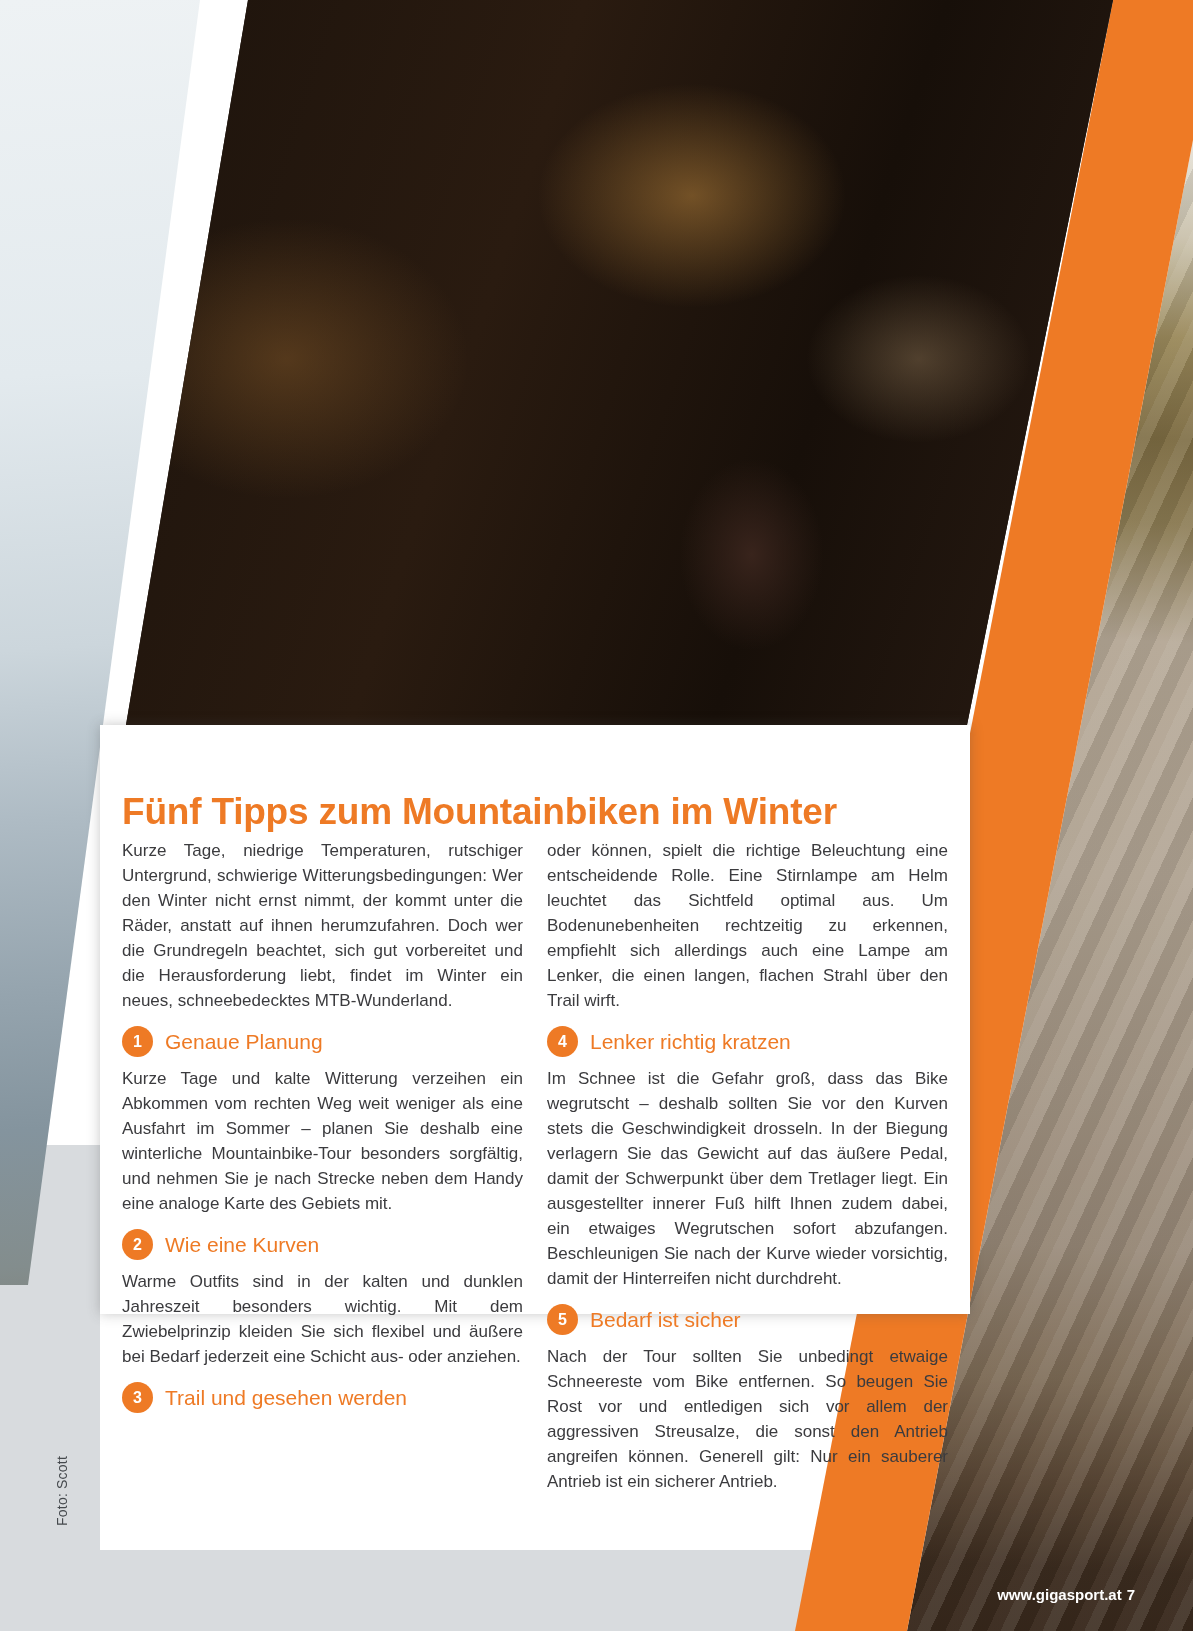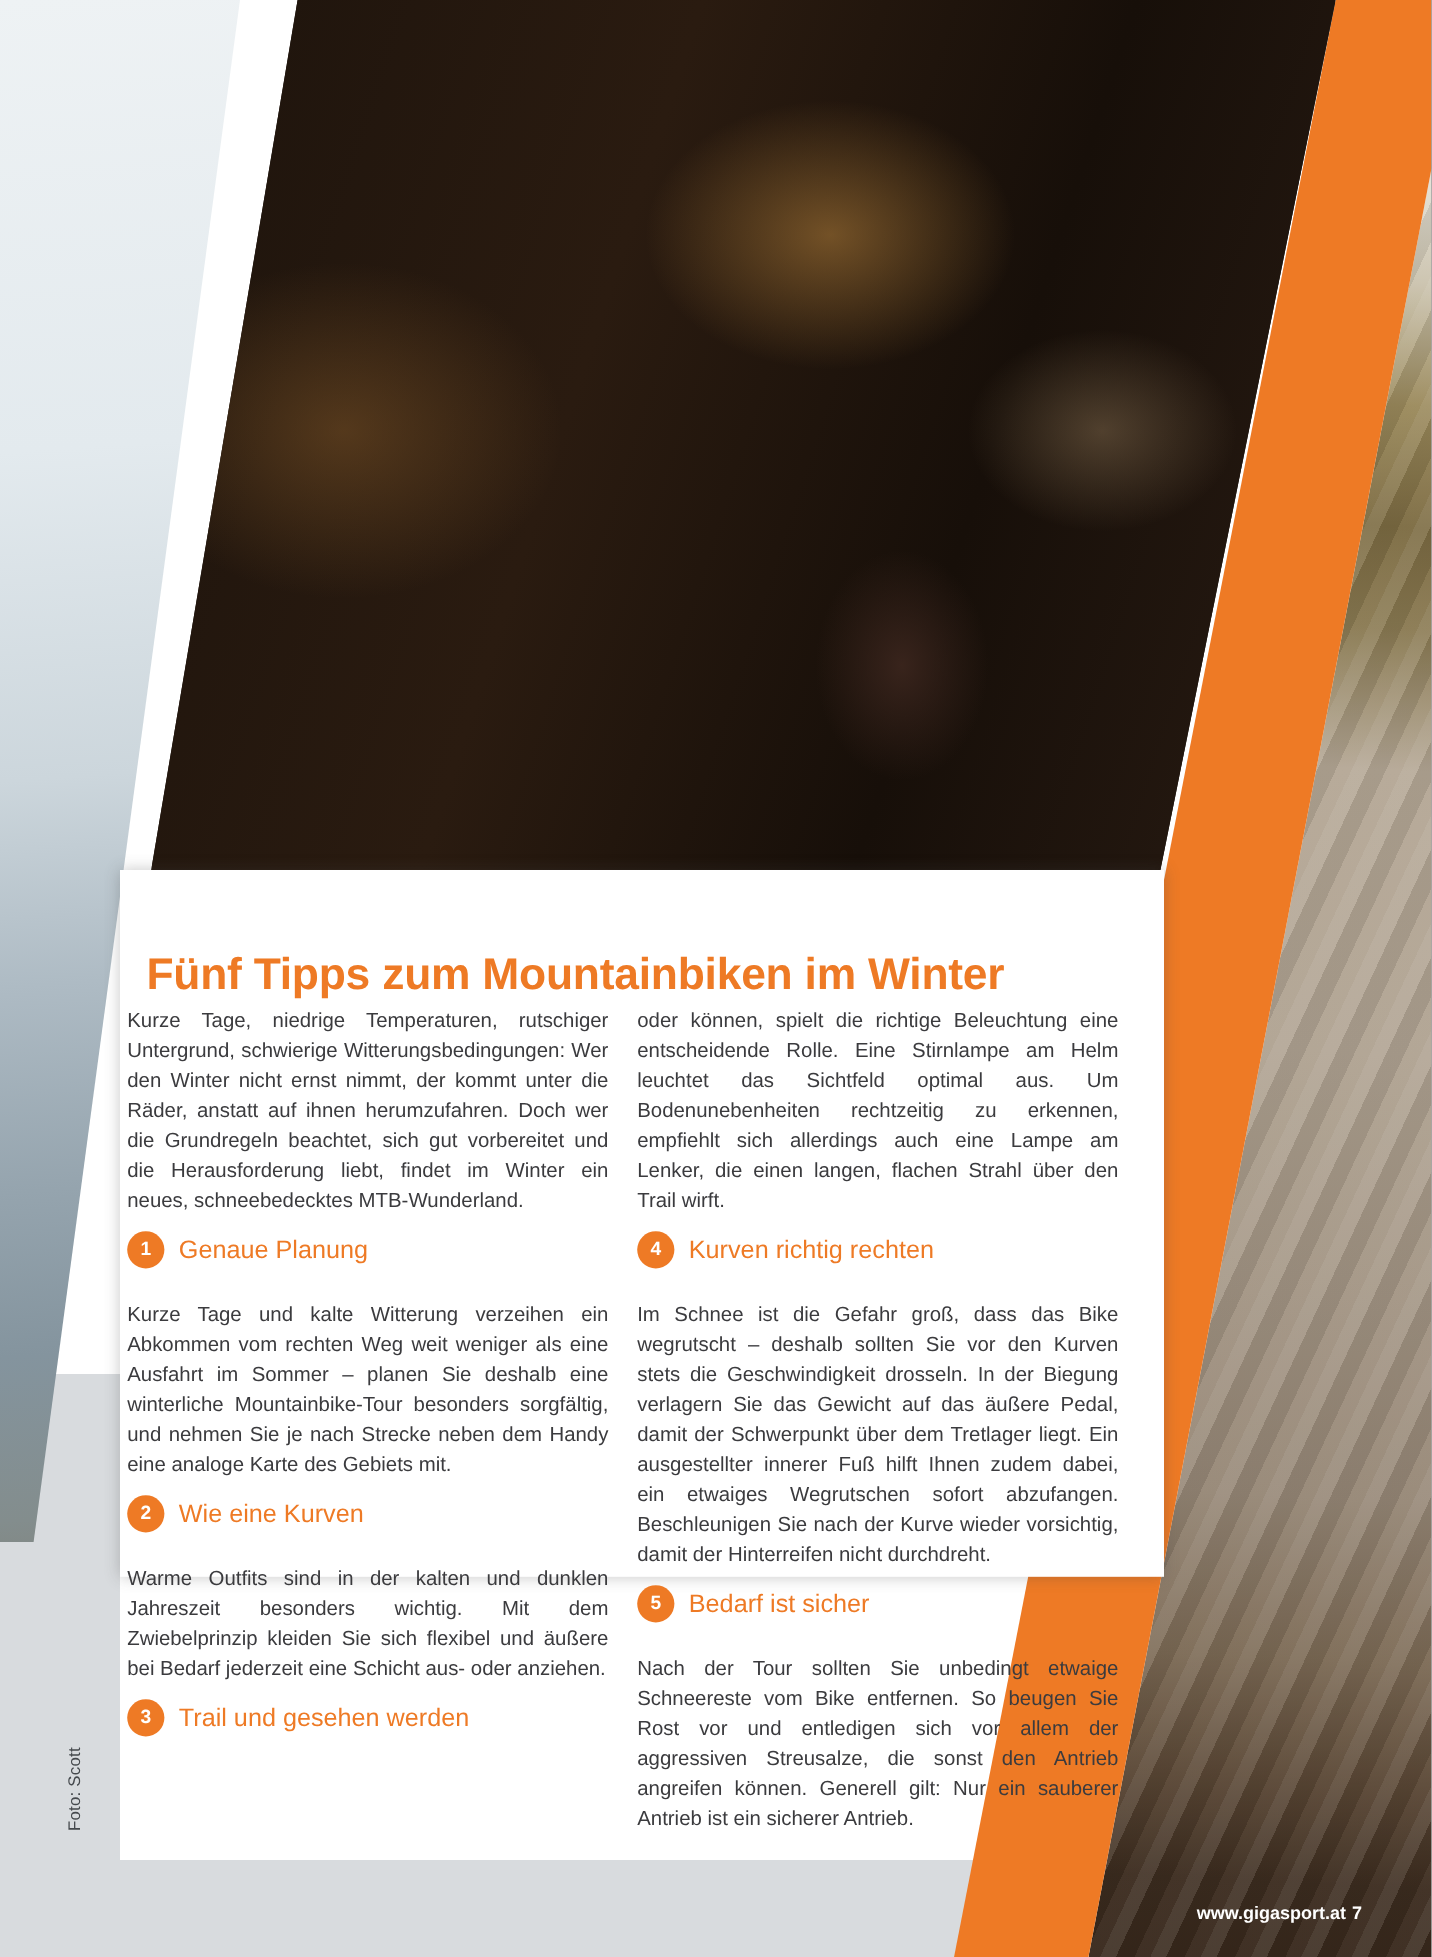--- a/index.html
+++ b/index.html
@@ -59,42 +59,42 @@
     position:absolute;left:100px;top:725px;width:870px;height:589px;
     background:var(--panel-bg);
     box-shadow:0 0 12px rgba(70,70,70,0.30);
   }
   #article-heading{
     position:absolute;left:22px;top:40px;width:830px;
     font-size:37px;line-height:44px;font-weight:bold;color:var(--accent-orange);
     letter-spacing:-0.2px;
   }
   #columns{
-    position:absolute;left:6px;top:113px;width:826px;
+    position:absolute;left:22px;top:113px;width:826px;
     display:flex;gap:24px;
   }
   .col{width:401px;}
   .para{
     font-size:17px;line-height:25px;color:var(--body-text);
     text-align:justify;margin:0;
   }
   .tip-header{
     display:flex;align-items:center;gap:12px;
     margin-top:13px;height:31px;
   }
   .tip-num{
     width:31px;height:31px;border-radius:50%;flex:0 0 31px;
     background:var(--accent-orange);color:#fff;
     font-size:16px;font-weight:bold;
     display:flex;align-items:center;justify-content:center;
   }
   .tip-title{
     margin:0;font-size:21px;font-weight:normal;color:var(--accent-orange);
   }
-  .tip-para{margin-top:26px;}
+  .tip-para{margin-top:9px;}
   
   #photo-credit{
     position:absolute;left:54px;top:1456px;
     writing-mode:vertical-rl;transform:rotate(180deg);
     font-size:14px;color:#45494D;letter-spacing:0.2px;
   }
   #page-footer{
     position:absolute;right:58px;top:1586px;
     font-size:15px;font-weight:bold;color:#ffffff;
     display:flex;gap:5px;justify-content:space-between;
@@ -136,21 +136,21 @@
           <span class="tip-num">3</span>
           <h3 class="tip-title">Trail und gesehen werden</h3>
         </div>
       </div>
 
       <div class="col">
         <p class="para">oder können, spielt die richtige Beleuchtung eine entscheidende Rolle. Eine Stirnlampe am Helm leuchtet das Sichtfeld optimal aus. Um Bodenunebenheiten rechtzeitig zu erkennen, empfiehlt sich allerdings auch eine Lampe am Lenker, die einen langen, flachen Strahl über den Trail wirft.</p>
 
         <div class="tip-header">
           <span class="tip-num">4</span>
-          <h3 class="tip-title">Kurven richtig rechten</h3>
+          <h3 class="tip-title">Lenker richtig kratzen</h3>
         </div>
         <p class="para tip-para">Im Schnee ist die Gefahr groß, dass das Bike wegrutscht – deshalb sollten Sie vor den Kurven stets die Geschwindigkeit drosseln. In der Biegung verlagern Sie das Gewicht auf das äußere Pedal, damit der Schwerpunkt über dem Tretlager liegt. Ein ausgestellter innerer Fuß hilft Ihnen zudem dabei, ein etwaiges Wegrutschen sofort abzufangen. Beschleunigen Sie nach der Kurve wieder vorsichtig, damit der Hinterreifen nicht durchdreht.</p>
 
         <div class="tip-header">
           <span class="tip-num">5</span>
           <h3 class="tip-title">Bedarf ist sicher</h3>
         </div>
         <p class="para tip-para">Nach der Tour sollten Sie unbedingt etwaige Schneereste vom Bike entfernen. So beugen Sie Rost vor und entledigen sich vor allem der aggressiven Streusalze, die sonst den Antrieb angreifen können. Generell gilt: Nur ein sauberer Antrieb ist ein sicherer Antrieb.</p>
       </div>
 

